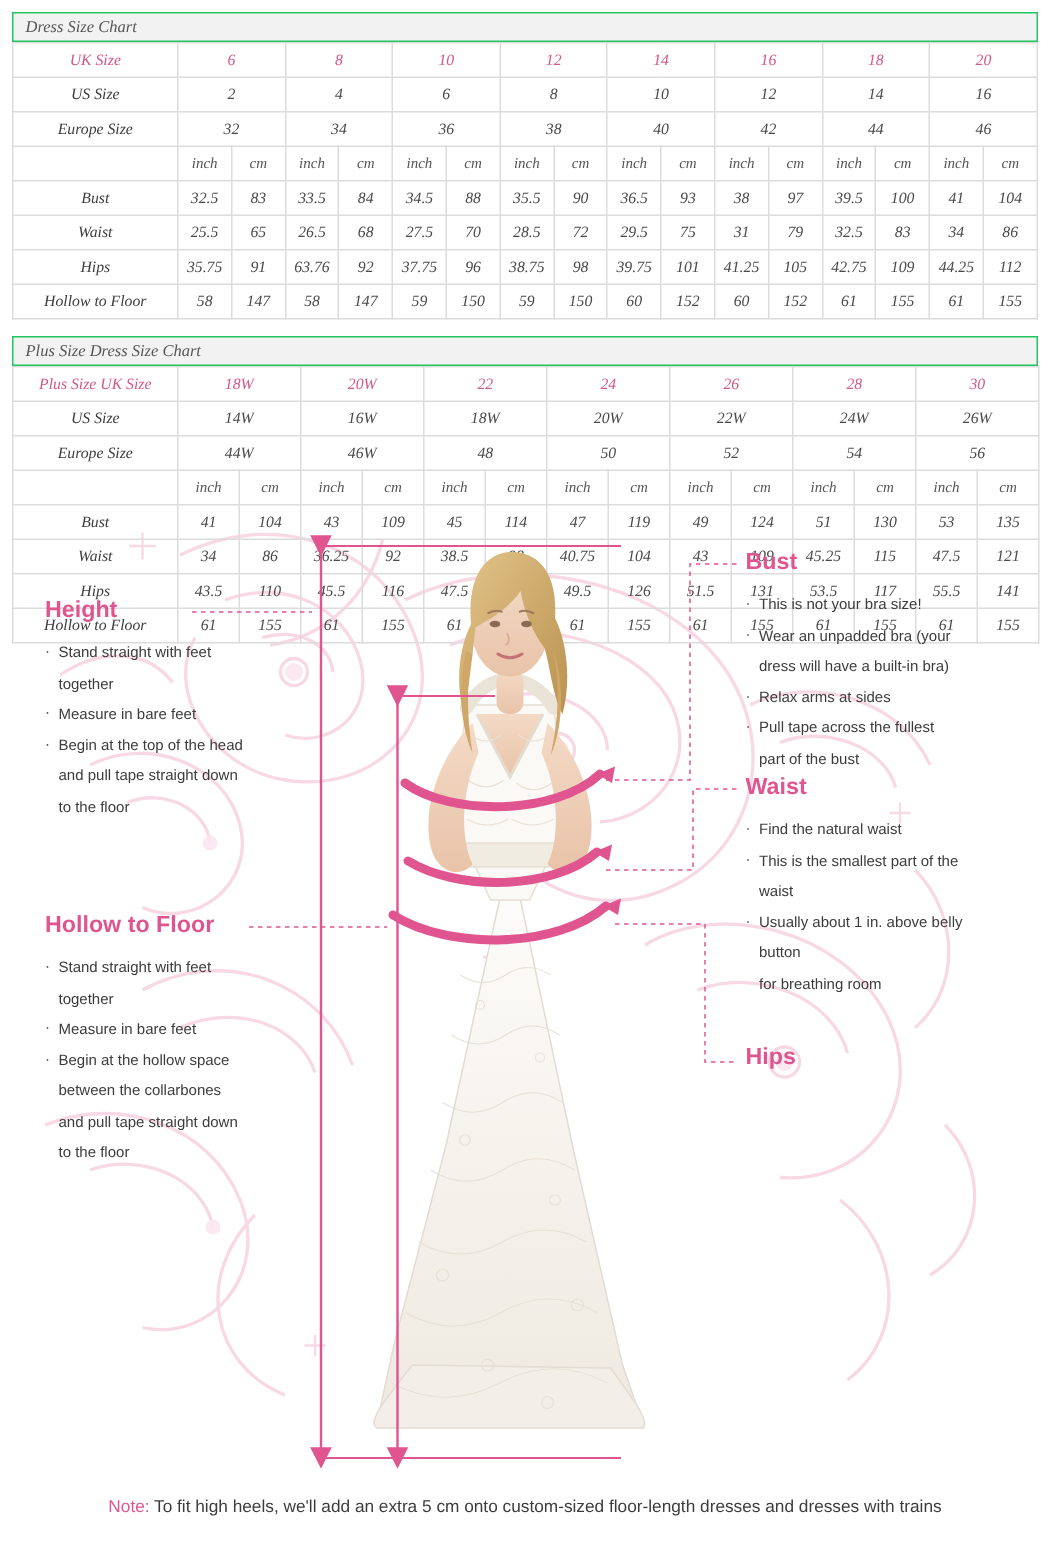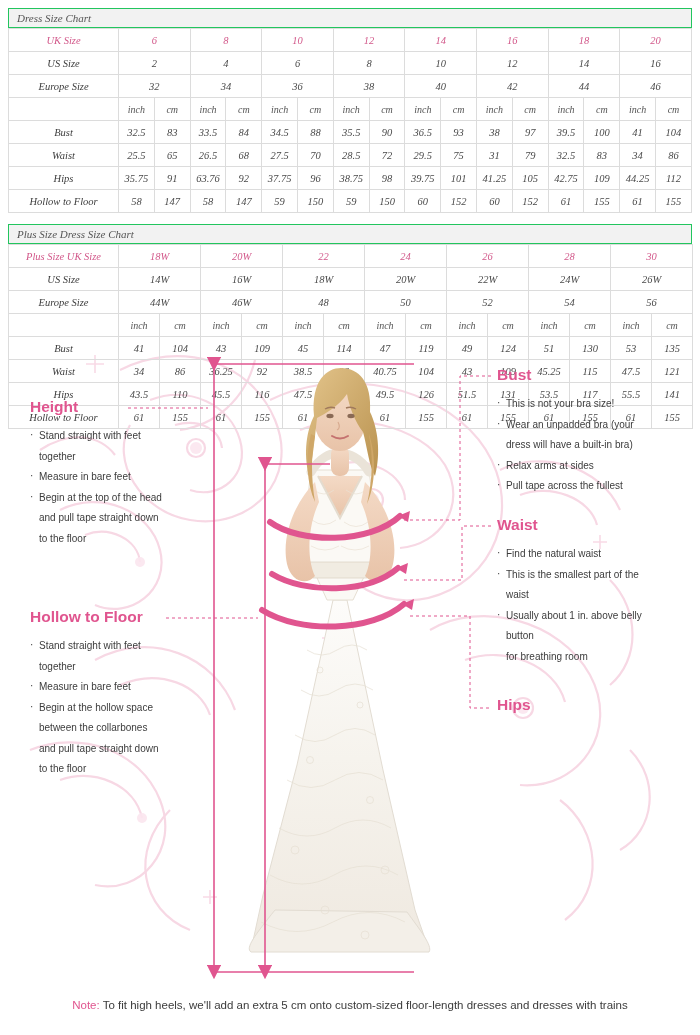--- a/index.html
+++ b/index.html
@@ -588,20 +588,21 @@
     <div class="cont">to the floor</div>
   </div>
 
   <div class="anno-head" style="left:497px; top:28px;">Bust</div>
   <div class="anno-list" style="left:497px; top:56px; width:185px;">
     <div class="bullet">This is not your bra size!</div>
     <div class="bullet">Wear an unpadded bra (your</div>
     <div class="cont">dress will have a built-in bra)</div>
     <div class="bullet">Relax arms at sides</div>
     <div class="bullet">Pull tape across the fullest</div>
+    <div class="cont">part of the bust</div>
   </div>
 
   <div class="anno-head" style="left:497px; top:178px;">Waist</div>
   <div class="anno-list" style="left:497px; top:206px; width:190px;">
     <div class="bullet">Find the natural waist</div>
     <div class="bullet">This is the smallest part of the</div>
     <div class="cont">waist</div>
     <div class="bullet">Usually about 1 in. above belly</div>
     <div class="cont">button</div>
     <div class="cont">for breathing room</div>

